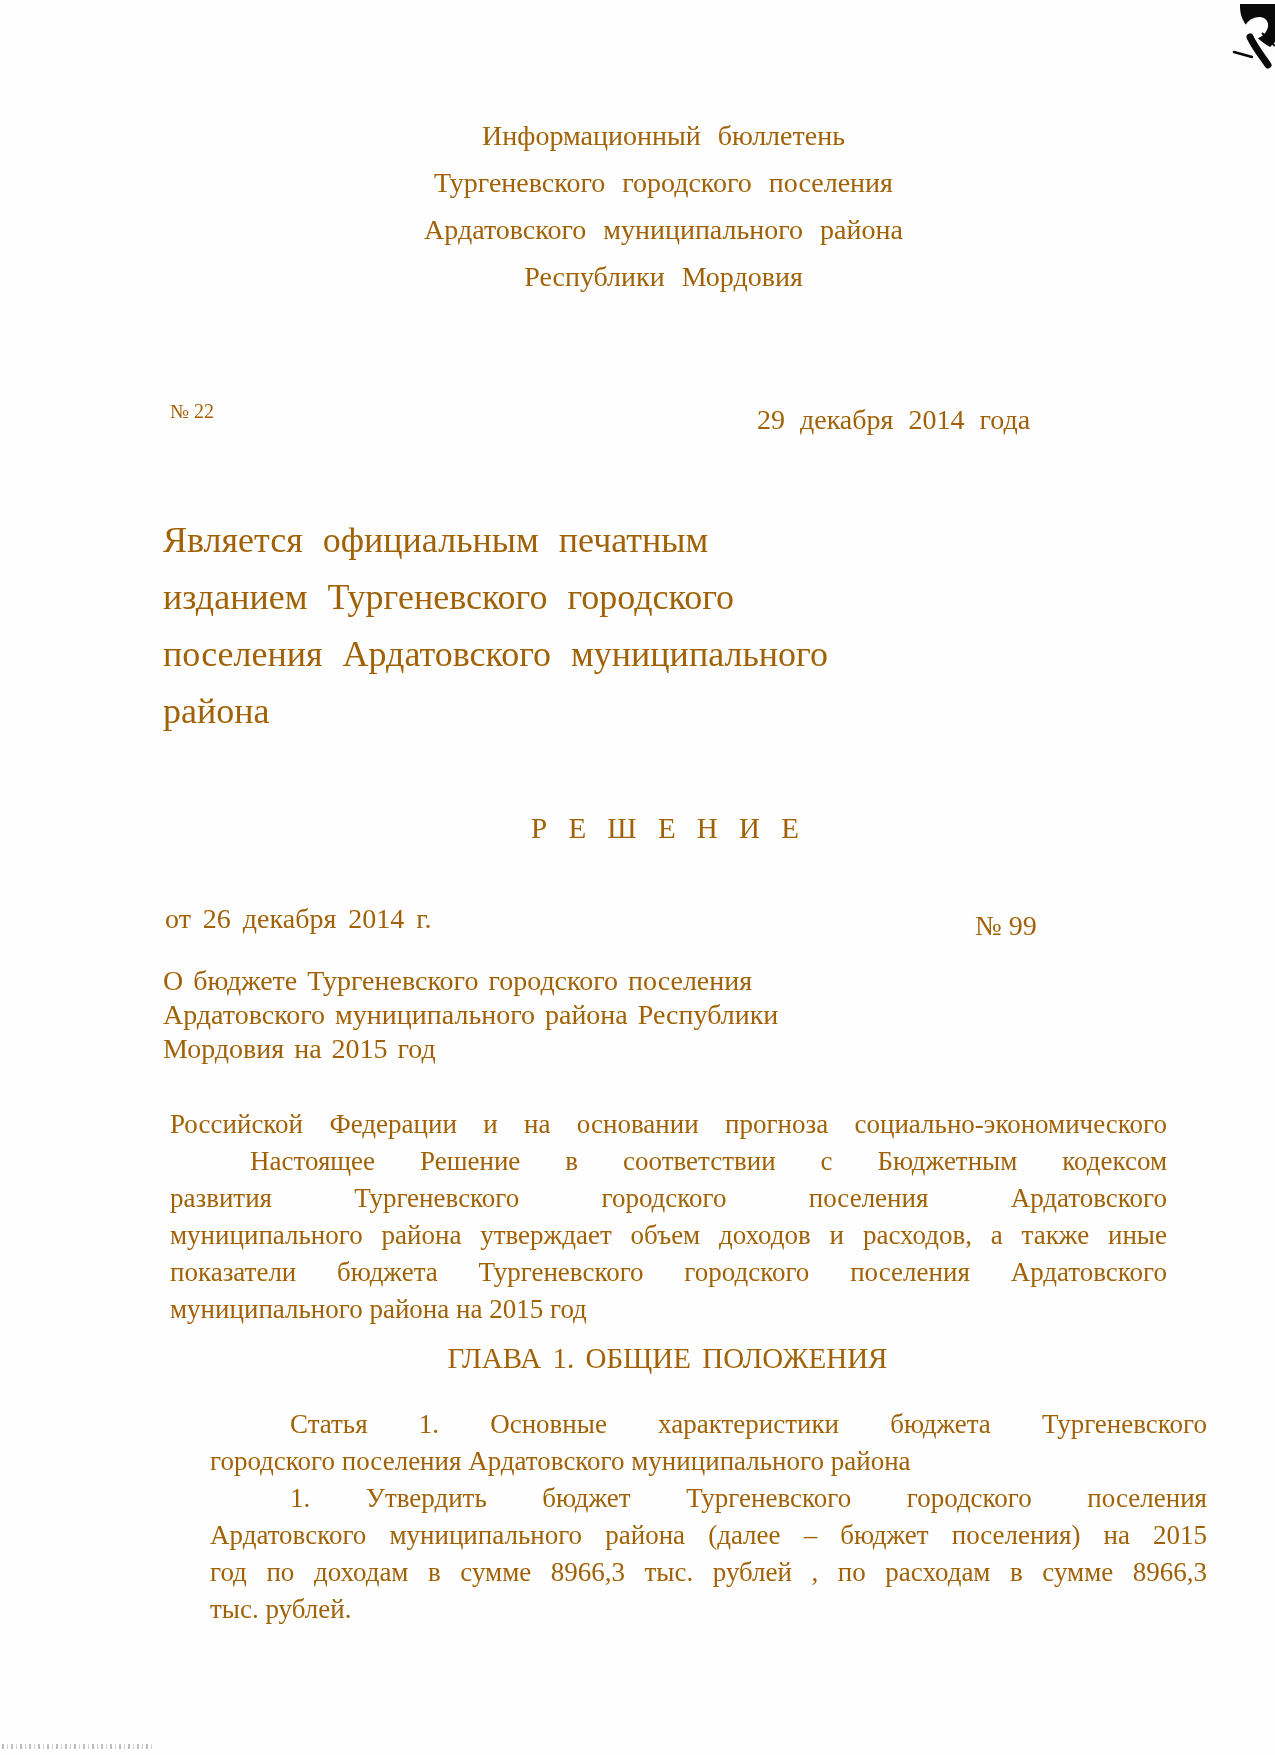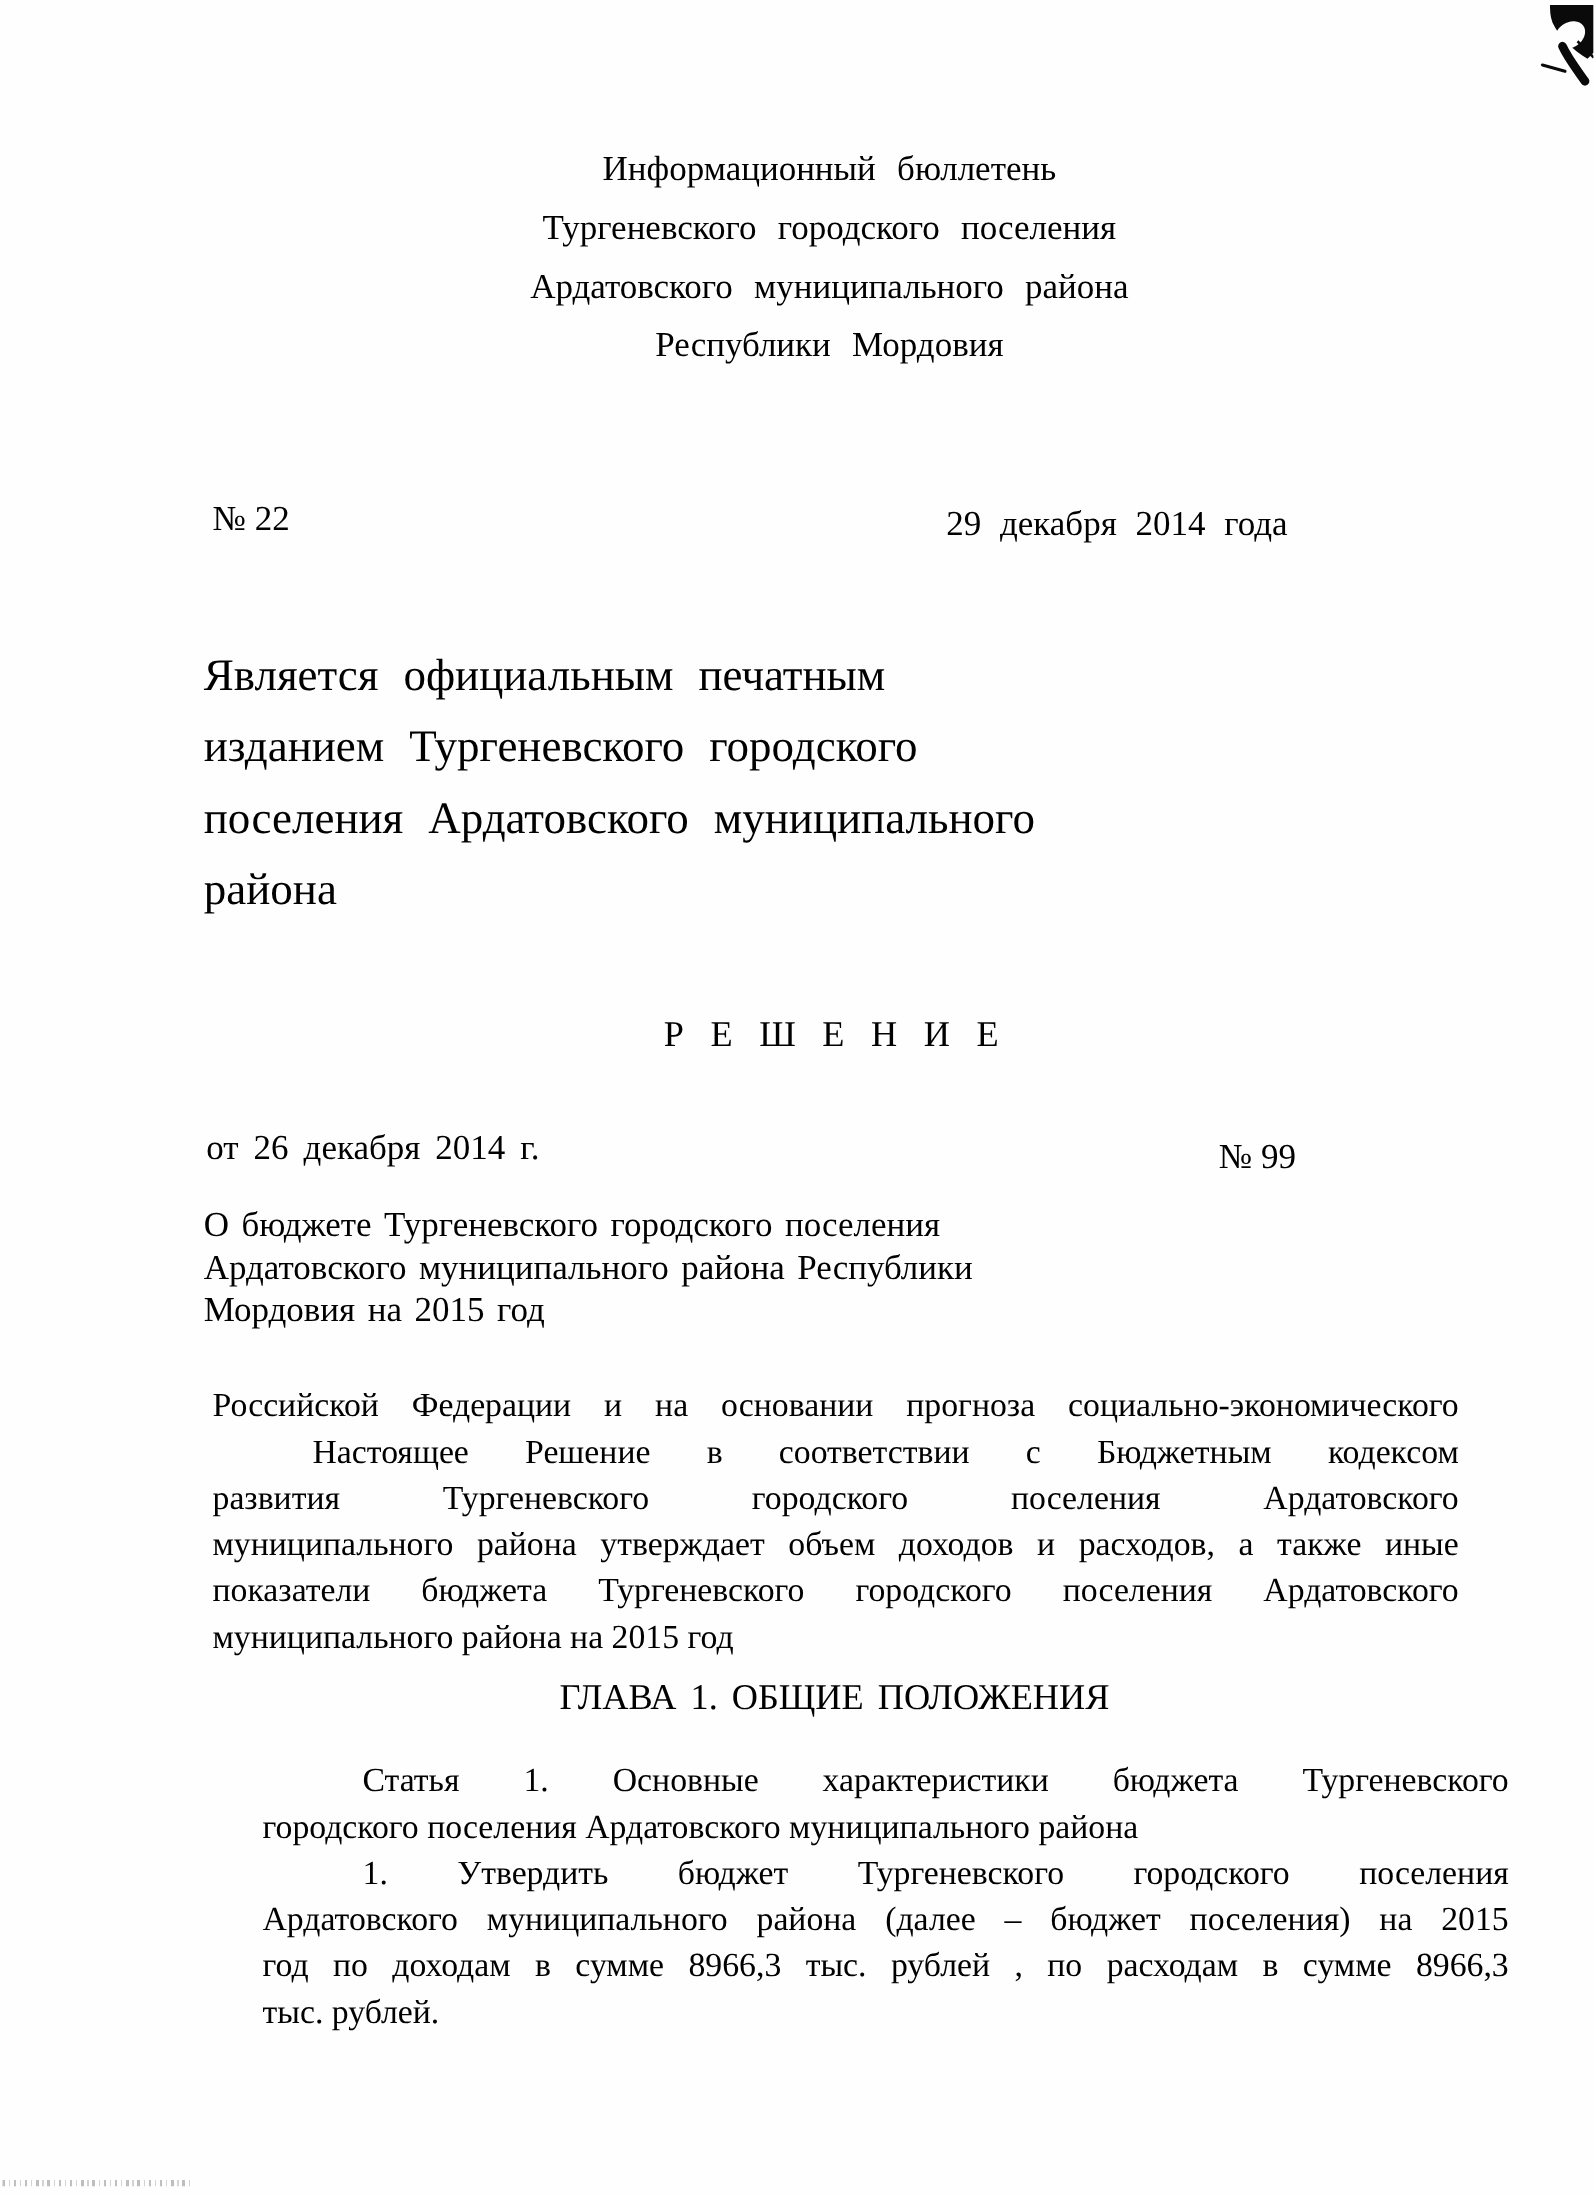--- a/index.html
+++ b/index.html
@@ -6,38 +6,38 @@
     margin: 0;
     padding: 0;
     background: #ffffff;
   }
   .page {
     position: relative;
     width: 1275px;
     height: 1755px;
     background: #fefefe;
     font-family: "Liberation Serif", "DejaVu Serif", serif;
-    color: #000000;
+    color: #a16207;
     overflow: hidden;
   }
   .abs { position: absolute; }
 
   
   .masthead {
     left: 0; right: 0; top: 112px;
     text-align: center;
     padding-left: 52px;
     font-size: 28px;
     line-height: 47px;
     word-spacing: 10px;
     white-space: nowrap;
   }
 
   
-  .issue-number { left: 170px; top: 400px; font-size: 28px; }
+  .issue-number { left: 170px; top: 400px; font-size: 20px; }
   .issue-date   { left: 757px; top: 404px; font-size: 28px; word-spacing: 8px; white-space: nowrap; }
 
   
   .official-note {
     left: 163px; top: 512px;
     font-size: 36px;
     line-height: 57px;
     word-spacing: 11px;
     white-space: nowrap;
   }

